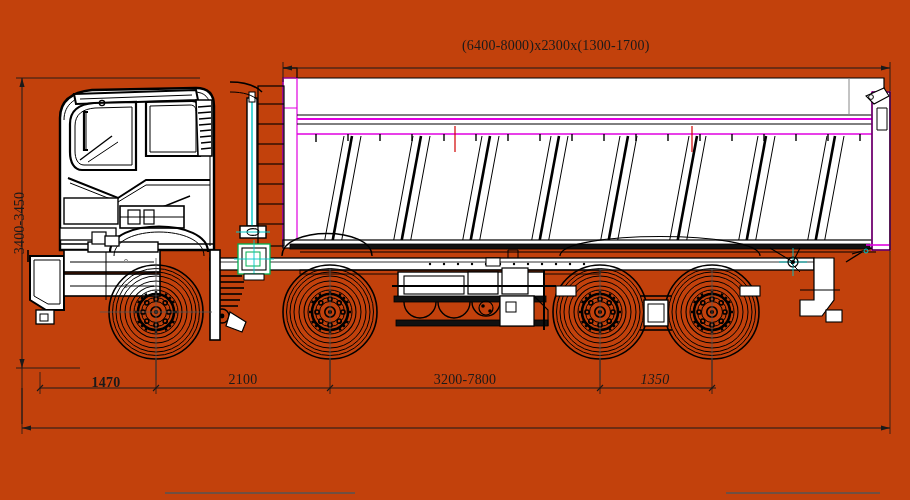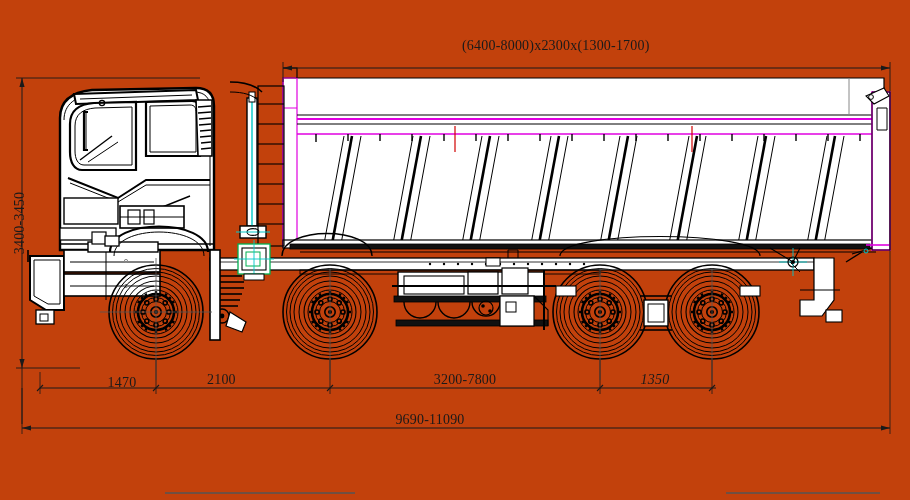--- a/index.html
+++ b/index.html
@@ -415,23 +415,22 @@
     <g>
       <line x1="165" y1="493" x2="355" y2="493" stroke="#555" stroke-width="1.4"></line>
       <line x1="726" y1="493" x2="880" y2="493" stroke="#555" stroke-width="1.4"></line>
     </g>
   </svg>
 
   <div class="dimtext" style="left:462px;top:38px;">(6400-8000)x2300x(1300-1700)</div>
 
   <div class="dimtext vert" style="left:-25px;top:215px;width:90px;text-align:center;">3400-3450</div>
 
-  <div class="dimtext" style="left:86px;top:375px;width:72px;text-align:center;">1470</div>
-
-  <div class="dimtext" style="left:207px;top:372px;width:72px;">2100</div>
+  <div class="dimtext" style="left:70px;top:375px;width:72px;text-align:center;font-weight:bold;">1470</div>
+
+  <div class="dimtext" style="left:207px;top:372px;width:72px;text-align:center;">2100</div>
 
   <div class="dimtext" style="left:408px;top:372px;width:114px;text-align:center;">3200-7800</div>
 
   <div class="dimtext" style="left:617px;top:372px;width:76px;text-align:center;font-style:italic;">1350</div>
 
-  <div class="dimtext" style="left:370px;top:412px;width:120px;text-align:center;">9690-11090</div>
 
 </div>
 
 </body></html>

